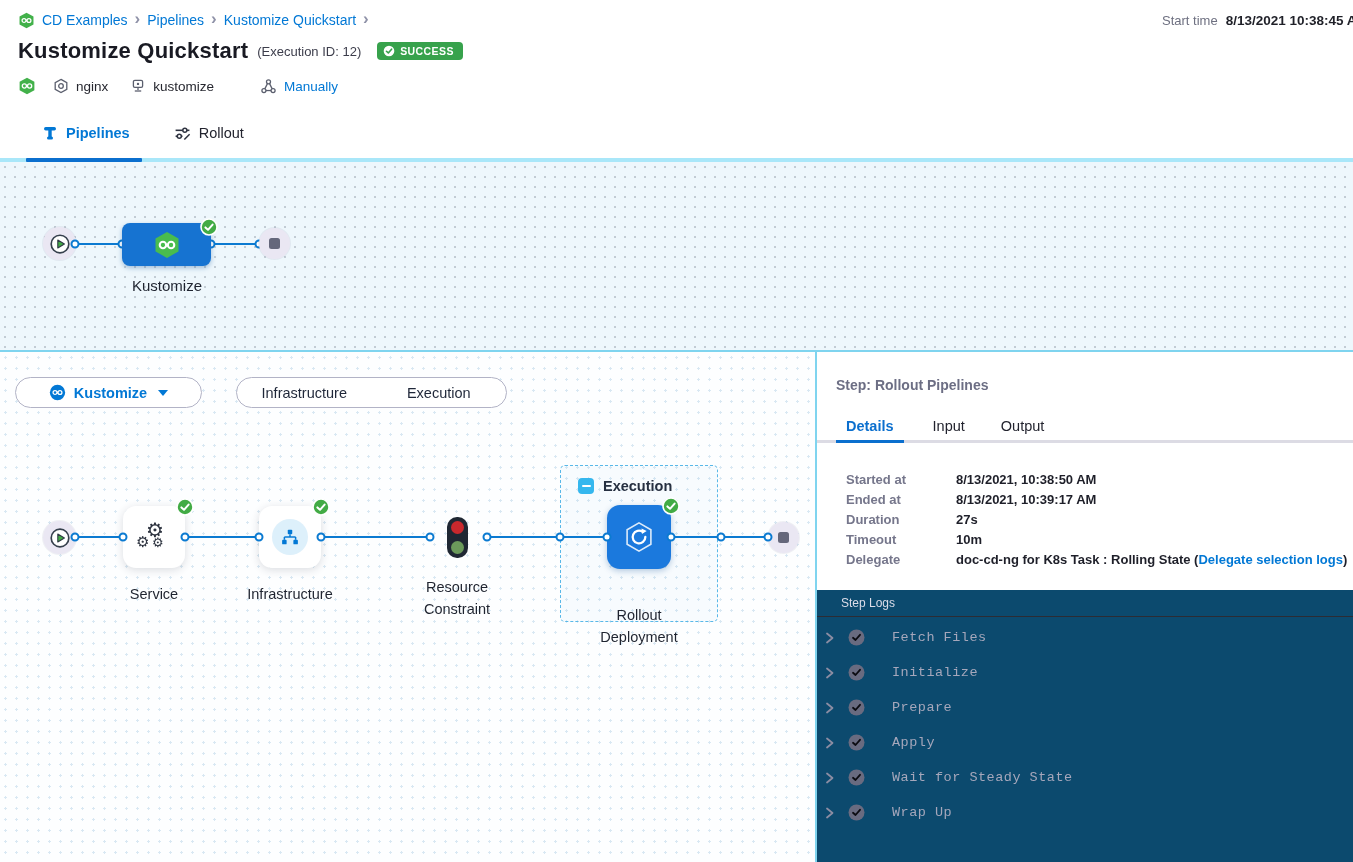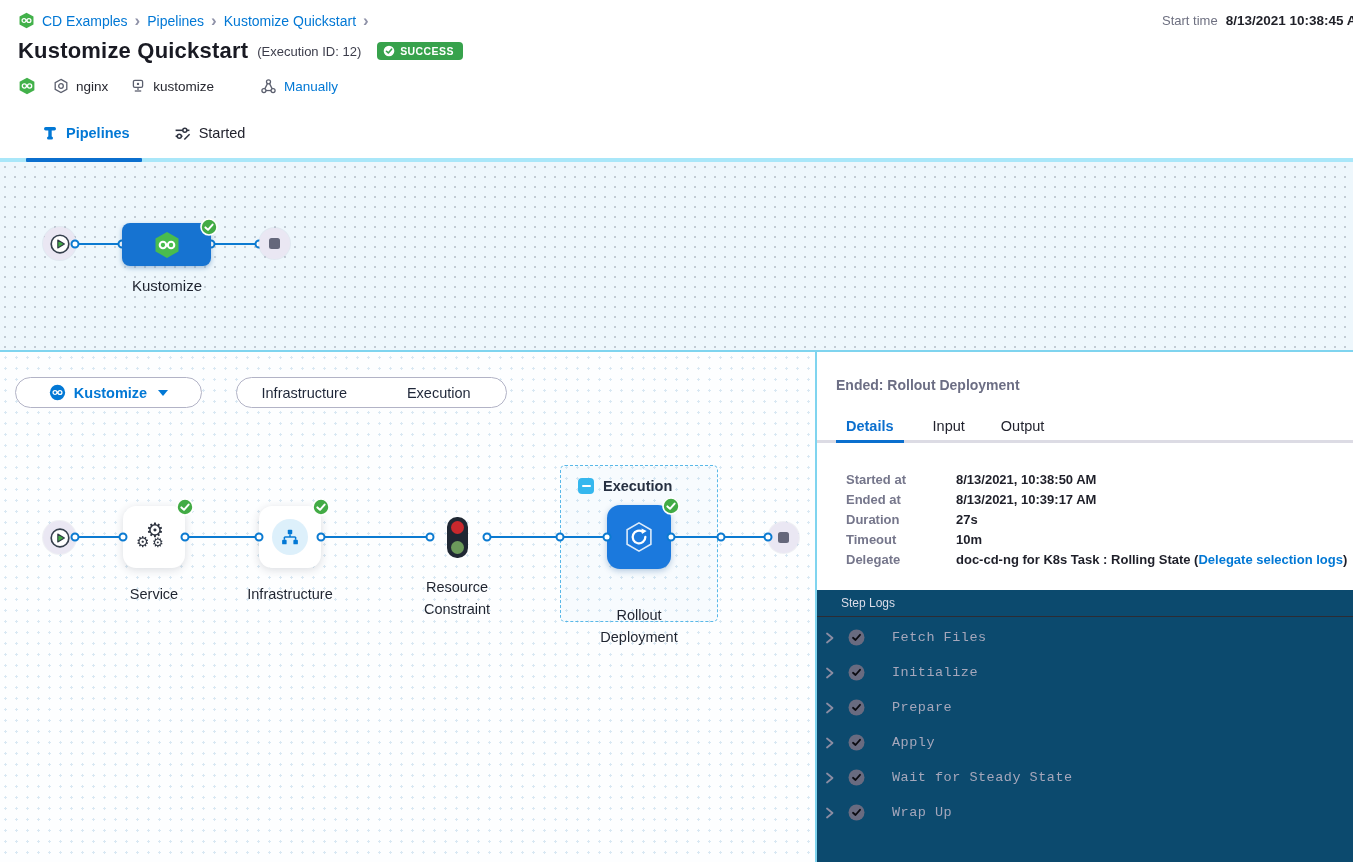--- a/index.html
+++ b/index.html
@@ -1,21 +1,21 @@
 <!DOCTYPE html>
 <html><head>
 <meta charset="utf-8">
 <style>
   * { margin:0; padding:0; box-sizing:border-box; }
   body { font-family:"Liberation Sans", sans-serif; background:#fff; }
   .screen { position:relative; width:1353px; height:862px; overflow:hidden; background:#fff; }
 
   
   .header { position:relative; height:108px; background:#fff; }
-  .breadcrumb { position:absolute; left:18px; top:12px; display:flex; align-items:center; gap:7px; font-size:14px; font-weight:500; }
+  .breadcrumb { position:absolute; left:18px; top:12px; display:flex; gap:7px; font-size:14px; font-weight:500; }
   .crumb { color:#0278d5; cursor:pointer; }
   .crumb-sep { color:#8f92a8; font-size:17px; font-weight:600; line-height:14px; }
   .start-time { position:absolute; left:1162px; top:13px; display:flex; align-items:baseline; gap:8px; white-space:nowrap; }
   .start-time .lbl { color:#6e7081; font-size:13px; }
   .start-time .val { color:#1f2028; font-size:13.5px; font-weight:600; }
   .title-row { position:absolute; left:18px; top:38px; display:flex; align-items:center; }
   .page-title { font-size:22px; font-weight:700; color:#191a23; letter-spacing:.2px; }
   .exec-id { margin-left:9px; font-size:13px; color:#3c3d4b; }
   .status-badge { margin-left:16px; display:inline-flex; align-items:center; gap:5px; background:#37a24c; color:#fff; font-size:10.5px; font-weight:700; letter-spacing:.4px; padding:3px 9px 3px 6px; border-radius:4px; }
   .tag-row { position:absolute; left:18px; top:77px; display:flex; align-items:center; font-size:13.5px; color:#26272f;text-align:center; }
@@ -181,21 +181,21 @@
       <span>Pipelines</span>
     </div>
     <div class="ptab idle ptab2">
       <svg width="17" height="17" viewBox="0 0 16 16">
           <line x1="1.5" y1="5" x2="14.5" y2="5" stroke="#2e3340" stroke-width="1.5"></line>
           <circle cx="10.2" cy="5" r="1.9" fill="#fff" stroke="#2e3340" stroke-width="1.4"></circle>
           <line x1="1.5" y1="10.6" x2="8" y2="10.6" stroke="#2e3340" stroke-width="1.5"></line>
           <circle cx="5" cy="10.6" r="1.9" fill="#fff" stroke="#2e3340" stroke-width="1.4"></circle>
           <path d="M9.2 13.2 L14.2 8.2 L15.2 9.2 L10.2 14.2 Z" fill="#2e3340"></path>
         </svg>
-      <span>Started</span>
+      <span>Rollout</span>
     </div>
     <div class="ptab-underline"></div>
   </div>
 
   <div class="top-canvas">
     <div class="endpoint" style="left:43px; top:65px; width:33px; height:33px;">
       <svg width="22" height="22" viewBox="0 0 20 20">
           <circle cx="10" cy="10" r="8" fill="#fff" stroke="#36404d" stroke-width="1.5"></circle>
           <polygon points="8,6.4 14,10 8,13.6" fill="#42ab45" stroke="#2f3a45" stroke-width="1" stroke-linejoin="round"></polygon>
         </svg>
@@ -324,21 +324,21 @@
       <div class="cdot" style="left:721px; top:185px;"></div>
       <div class="cdot" style="left:768px; top:185px;"></div>
 
       <div class="node-label" style="left:99px;  top:231px; width:110px;">Service</div>
       <div class="node-label" style="left:235px; top:231px; width:110px;">Infrastructure</div>
       <div class="node-label" style="left:402px; top:224px; width:110px;">Resource Constraint</div>
       <div class="node-label" style="left:584px; top:252px; width:110px;">Rollout Deployment</div>
     </div>
 
     <div class="step-panel">
-      <div class="sp-title">Ended: Rollout Deployment</div>
+      <div class="sp-title">Step: Rollout Pipelines</div>
 
       <div class="sp-tabs">
         <div class="sp-tab active sp-t1">Details</div>
         <div class="sp-tab sp-t2">Input</div>
         <div class="sp-tab sp-t3">Output</div>
       </div>
 
       <div class="detail-rows">
         <div class="drow">
           <span class="dl">Started at</span>

